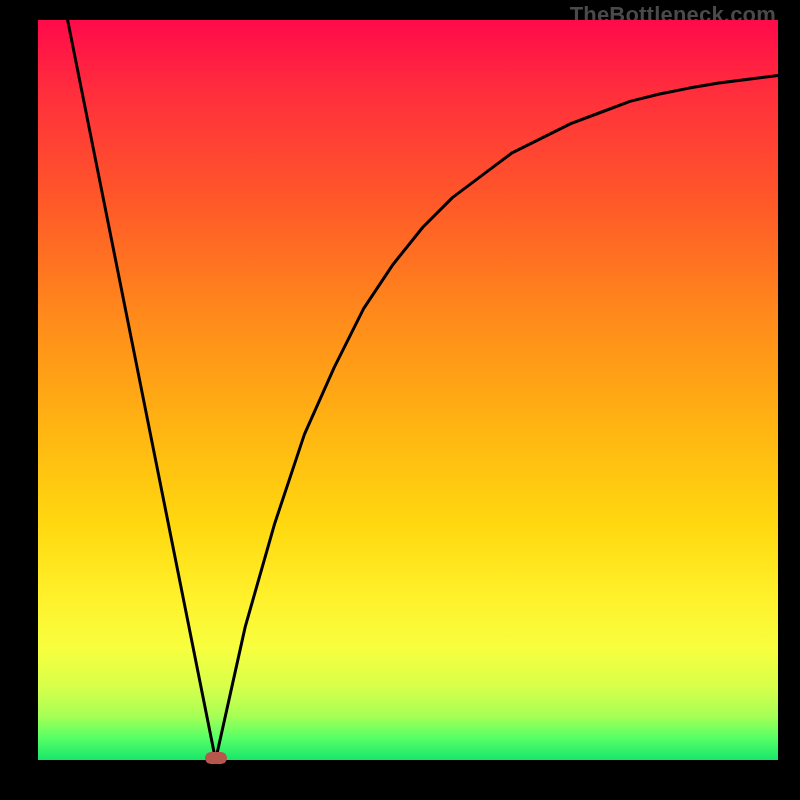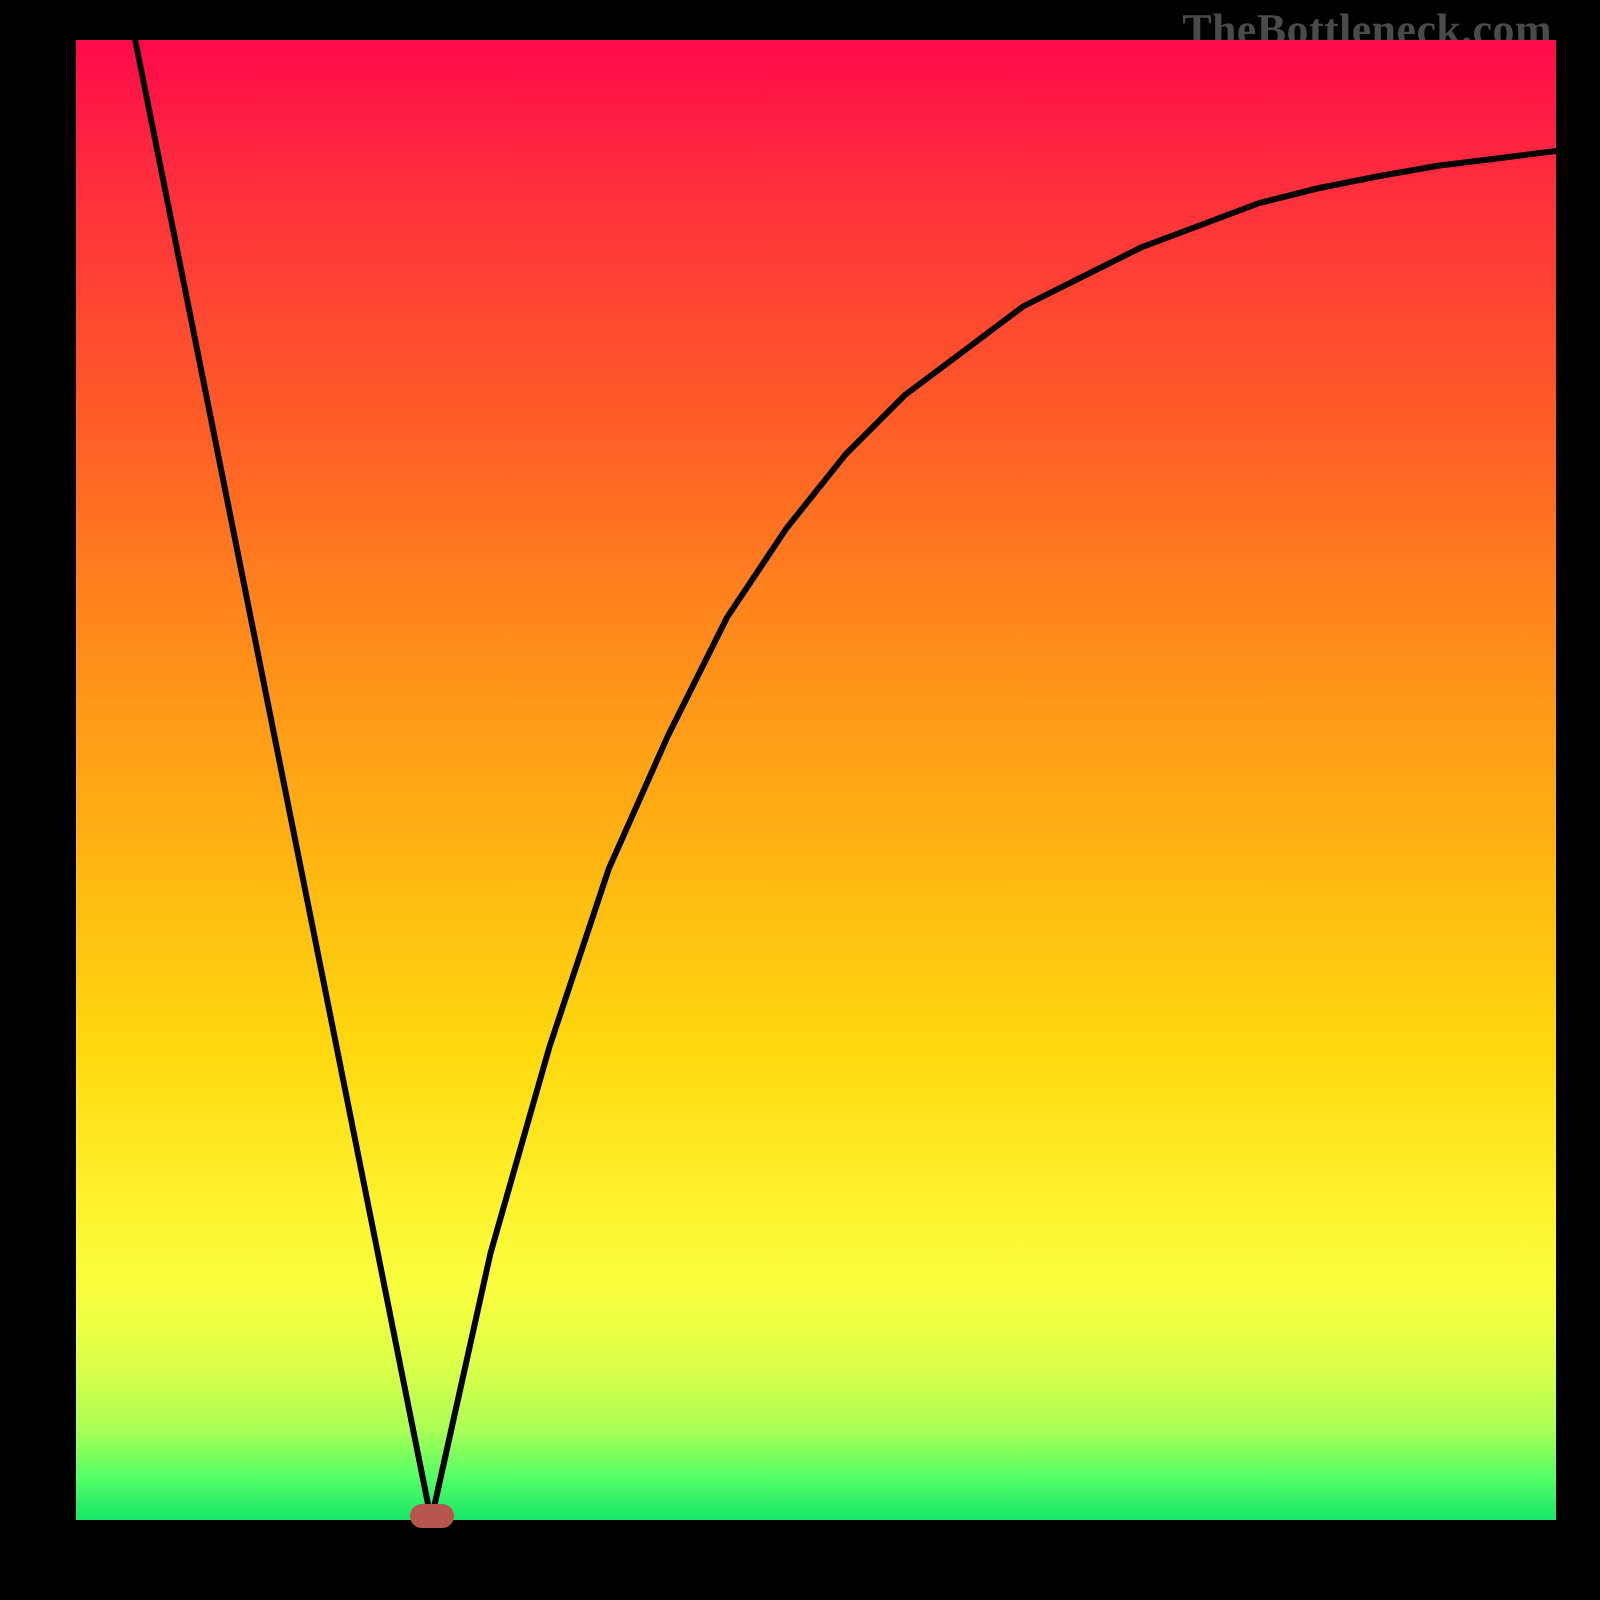--- a/index.html
+++ b/index.html
@@ -42,21 +42,20 @@
   }
   .watermark {
     position: absolute;
     top: 2px;
     right: 24px;
     color: #4a4a4a;
     font-size: 22px;
     font-weight: 600;
     letter-spacing: 0.2px;
     user-select: none;
-    font-family: Liberation Serif, serif;
   }
   svg.curve {
     position: absolute;
     left: 0;
     top: 0;
     width: 740px;
     height: 740px;
     overflow: visible;
   }
   .marker {

